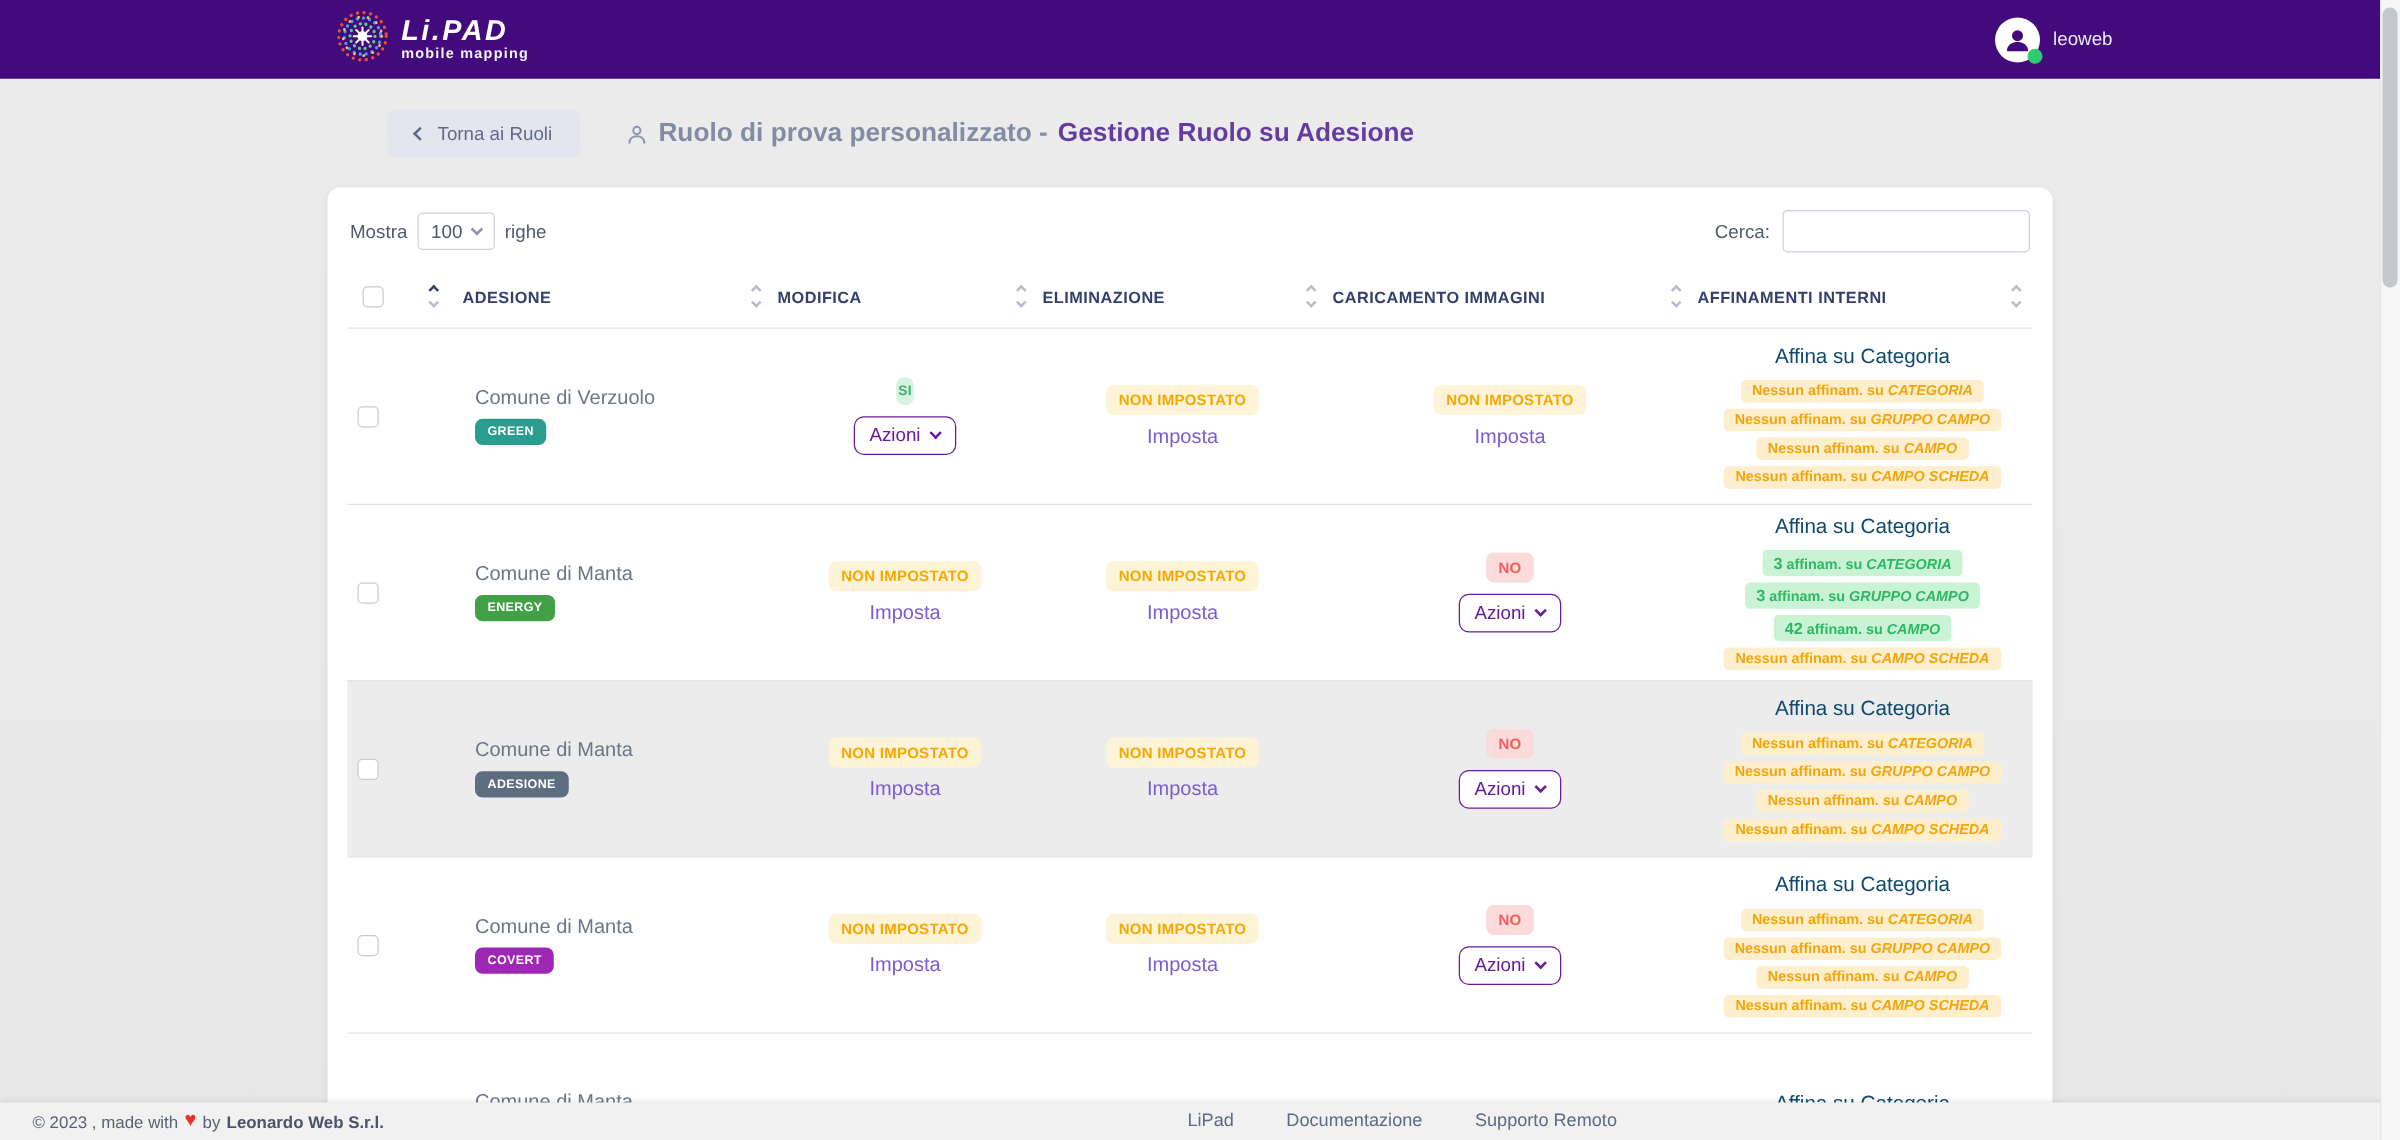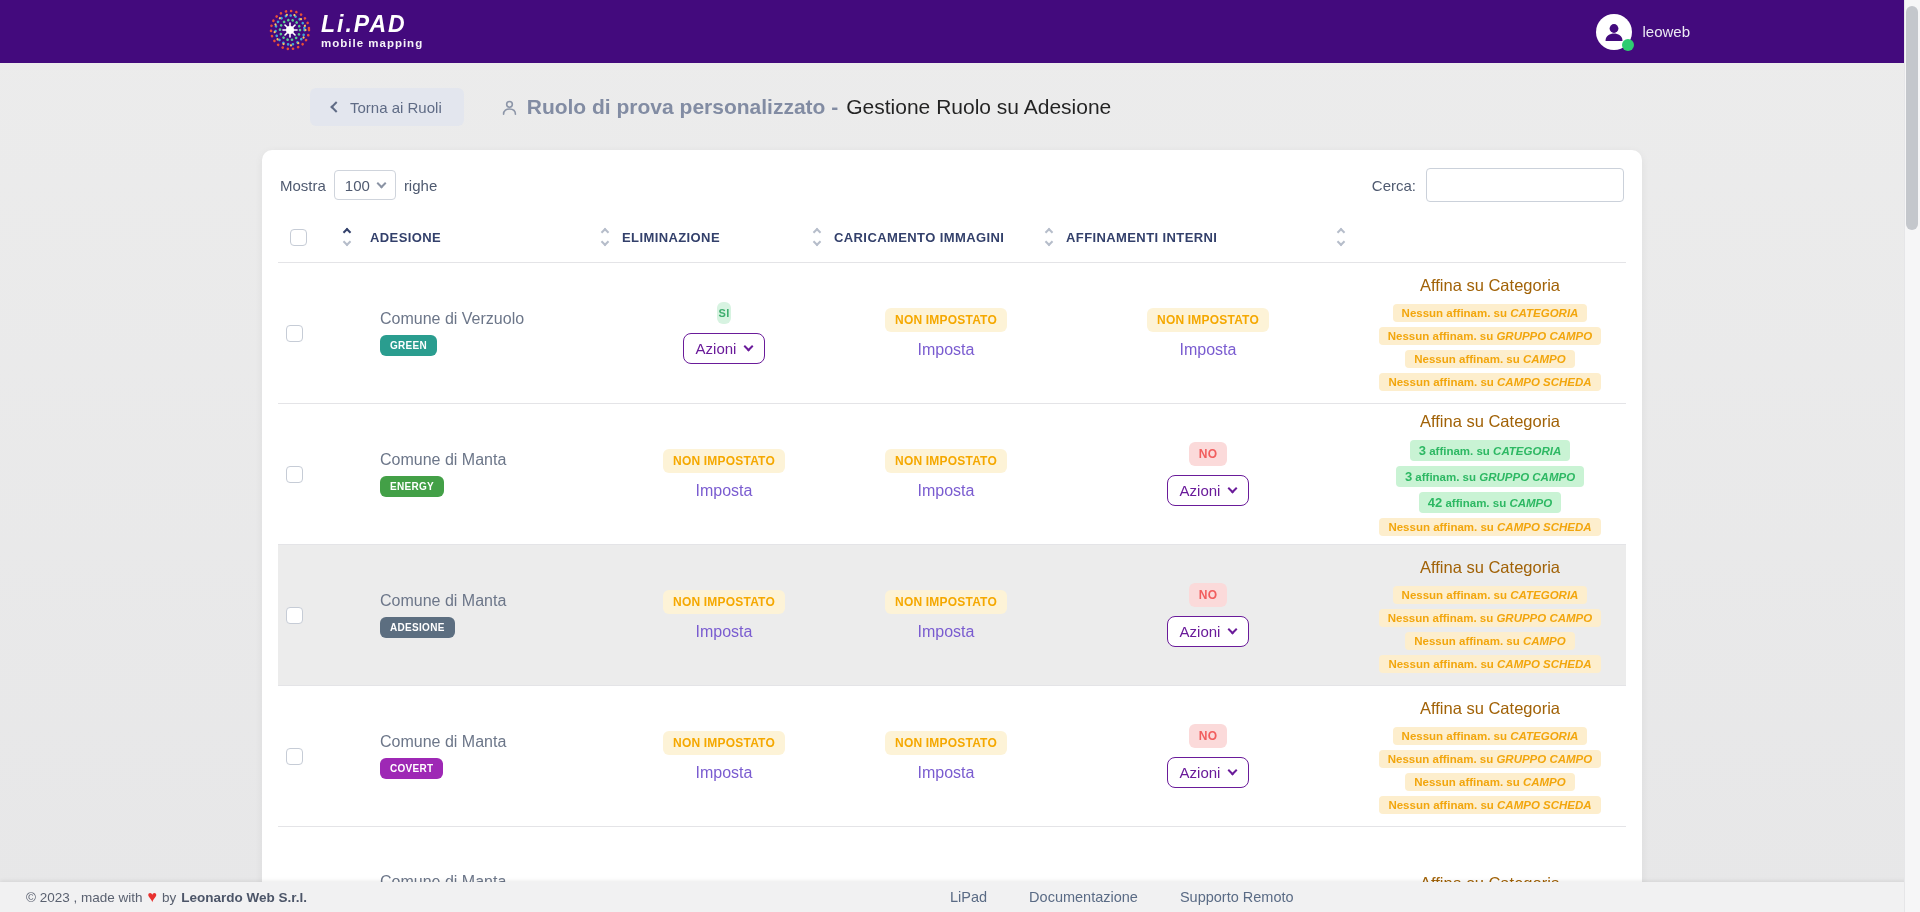--- a/index.html
+++ b/index.html
@@ -16,21 +16,21 @@
   .avatar { position:relative; width:36px; height:36px; background:#fff; border-radius:50%; display:flex; align-items:center; justify-content:center; }
   .presence { position:absolute; right:-2px; bottom:-1px; width:12px; height:12px; border-radius:50%; background:#2ecc71; }
   .username { color:#eceaf4; font-size:15px; }
 
   
   .page-head { position:absolute; top:88px; left:310px; display:flex; align-items:center; gap:36px; }
   .back-btn { display:flex; align-items:center; gap:10px; background:#e3e6ee; border:none; border-radius:6px; height:38px; padding:0 22px; color:#5f6b85; font-size:15px; font-family:inherit; cursor:pointer; }
   .chev-left { width:8px; height:8px; border-left:2px solid #5f6b85; border-bottom:2px solid #5f6b85; transform:rotate(45deg); }
   .page-title { display:flex; align-items:center; gap:8px; font-size:21px; }
   .t-strong { color:#828ca3; font-weight:bold; }
-  .t-light { color:#000000; font-weight:normal; opacity:.85; }
+  .t-light { color:#4c1d95; font-weight:bold; opacity:.85; }
 
   
   .card { position:absolute; top:150px; left:262px; width:1380px; height:830px; background:#fff; border-radius:10px; box-shadow:0 2px 8px rgba(0,0,0,.06); padding:14px 16px 0 16px; z-index:1; }
   .controls { display:flex; align-items:center; justify-content:space-between; height:38px; margin:2px 2px 8px 2px; color:#4f5a70; font-size:15px; }
   .ctrl-left { display:flex; align-items:center; gap:8px; }
   .sel-box { display:flex; align-items:center; gap:8px; border:1px solid #cfd4dc; border-radius:4px; height:30px; padding:0 10px; cursor:pointer; color:#4f5a70; }
   .chev-sm { width:7px; height:7px; border-left:2px solid #8a93a4; border-top:2px solid #8a93a4; transform:rotate(225deg); margin-top:-4px; display:inline-block; }
   .ctrl-right { display:flex; align-items:center; gap:10px; }
   .search-input { width:198px; height:34px; border:1px solid #cbd1da; border-radius:4px; background:#fff; font-size:14px; padding:0 8px; }
 
@@ -56,21 +56,21 @@
   .rtag-spacer { height:24px; }
   .c-status { align-items:center; gap:9px; }
   .sbadge { font-size:12px; font-weight:bold; padding:5px 10px; border-radius:6px; letter-spacing:.2px; }
   .sbadge.warn { background:#fdf3d7; color:#f5a800; }
   .sbadge.ok { background:#d7f3e1; color:#3fae6f; font-size:11px; padding:5px 2px; }
   .sbadge.danger { background:#fbdada; color:#f15e5e; }
   .imposta { color:#7a5cd0; font-size:16px; cursor:pointer; }
   .azioni { display:inline-flex; align-items:center; gap:9px; border:1.5px solid #6a1b9a; color:#6a1b9a; border-radius:8px; padding:6px 12px; font-size:15px; cursor:pointer; background:#fff; }
   .azioni .chev-sm { border-color:#6a1b9a; }
   .c-aff { align-items:center; gap:5px; }
-  .afflink { color:#a16207; font-size:16.5px; cursor:pointer; margin-bottom:4px; }
+  .afflink { color:#0c4a6e; font-size:16.5px; cursor:pointer; margin-bottom:4px; }
   .abadge { font-size:11.5px; font-weight:600; padding:3px 9px; border-radius:4px; white-space:nowrap; }
   .abadge.warn { background:#fdeecd; color:#f2a60d; }
   .abadge.ok { background:#c9f3d4; color:#2db863; }
   .abadge .akey { font-style:italic; font-weight:bold; }
   .abadge .anum { font-weight:bold; font-size:13px; }
 
   
   .footer { position:absolute; left:0; bottom:0; width:1920px; height:30px; background:#f1f1f2; box-shadow:0 -1px 4px rgba(0,0,0,.09); z-index:5; display:flex; align-items:center; color:#5a6170; font-size:13.5px; padding-left:26px; }
   .heart { color:#e8312f; font-size:16px; margin:0 5px; }
   .company { font-weight:bold; color:#4c5568; margin-left:5px; }
@@ -161,20 +161,27 @@
         </span>
     </div>
     <div class="hcell">
       <span>ADESIONE</span>
       <span class="sorter">
           <i class="chev up"></i>
           <i class="chev down"></i>
         </span>
     </div>
     <div class="hcell">
+      <span>MODIFICA</span>
+      <span class="sorter">
+          <i class="chev up"></i>
+          <i class="chev down"></i>
+        </span>
+    </div>
+    <div class="hcell">
       <span>ELIMINAZIONE</span>
       <span class="sorter">
           <i class="chev up"></i>
           <i class="chev down"></i>
         </span>
     </div>
     <div class="hcell">
       <span>CARICAMENTO IMMAGINI</span>
       <span class="sorter">
           <i class="chev up"></i>

